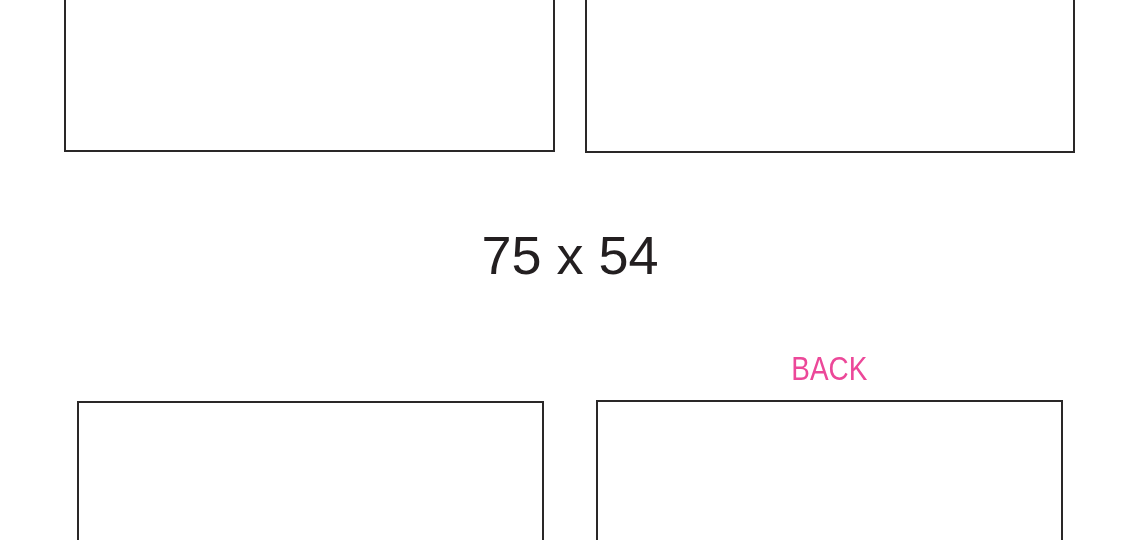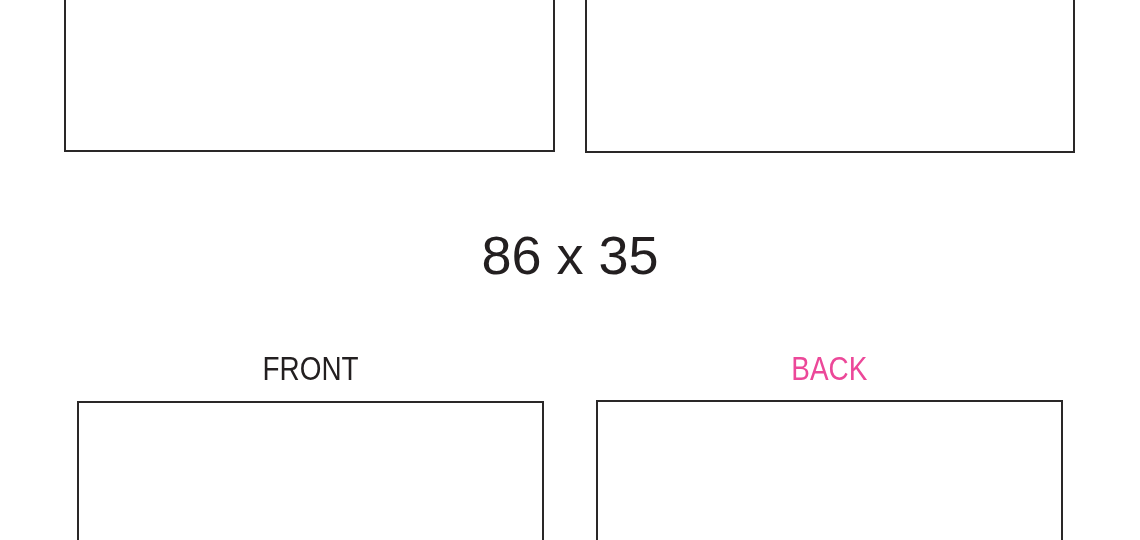--- a/index.html
+++ b/index.html
@@ -74,23 +74,22 @@
 </style>
 </head>
 <body>
 
 <div class="canvas" style="background-color: rgb(255, 255, 255);">
 
   <div class="outline outline-top-left" style="border-color: rgb(42, 40, 40);"></div>
 
   <div class="outline outline-top-right" style="border-color: rgb(42, 40, 40);"></div>
 
-  <div class="size-label" style="color: rgb(35, 31, 32);">86 x 35</div>
+  <div class="size-label" style="color: rgb(35, 31, 32);">75 x 54</div>
 
-  <div class="side-label side-label-front" style="color: rgb(35, 31, 32);"><span>FRONT</span></div>
 
   <div class="side-label side-label-back" style="color: #ec4899;"><span>BACK</span></div>
 
   <div class="outline outline-bottom-left" style="border-color: rgb(42, 40, 40);"></div>
 
   <div class="outline outline-bottom-right" style="border-color: rgb(42, 40, 40);"></div>
 
 </div>
 
 </body></html>

